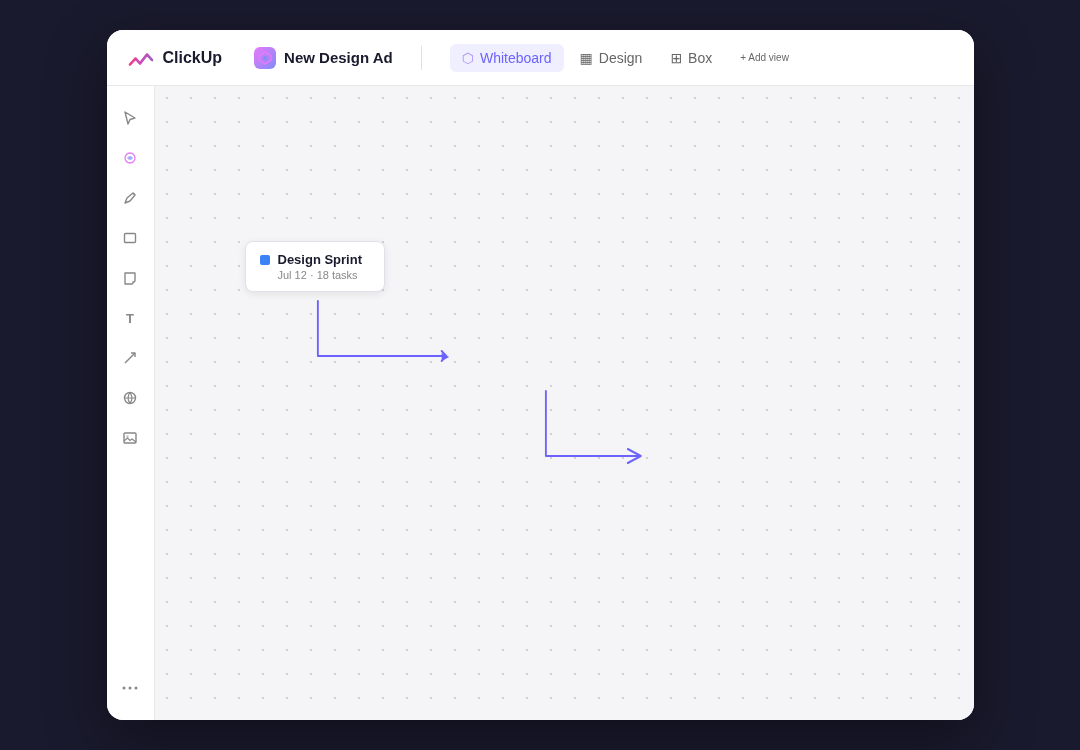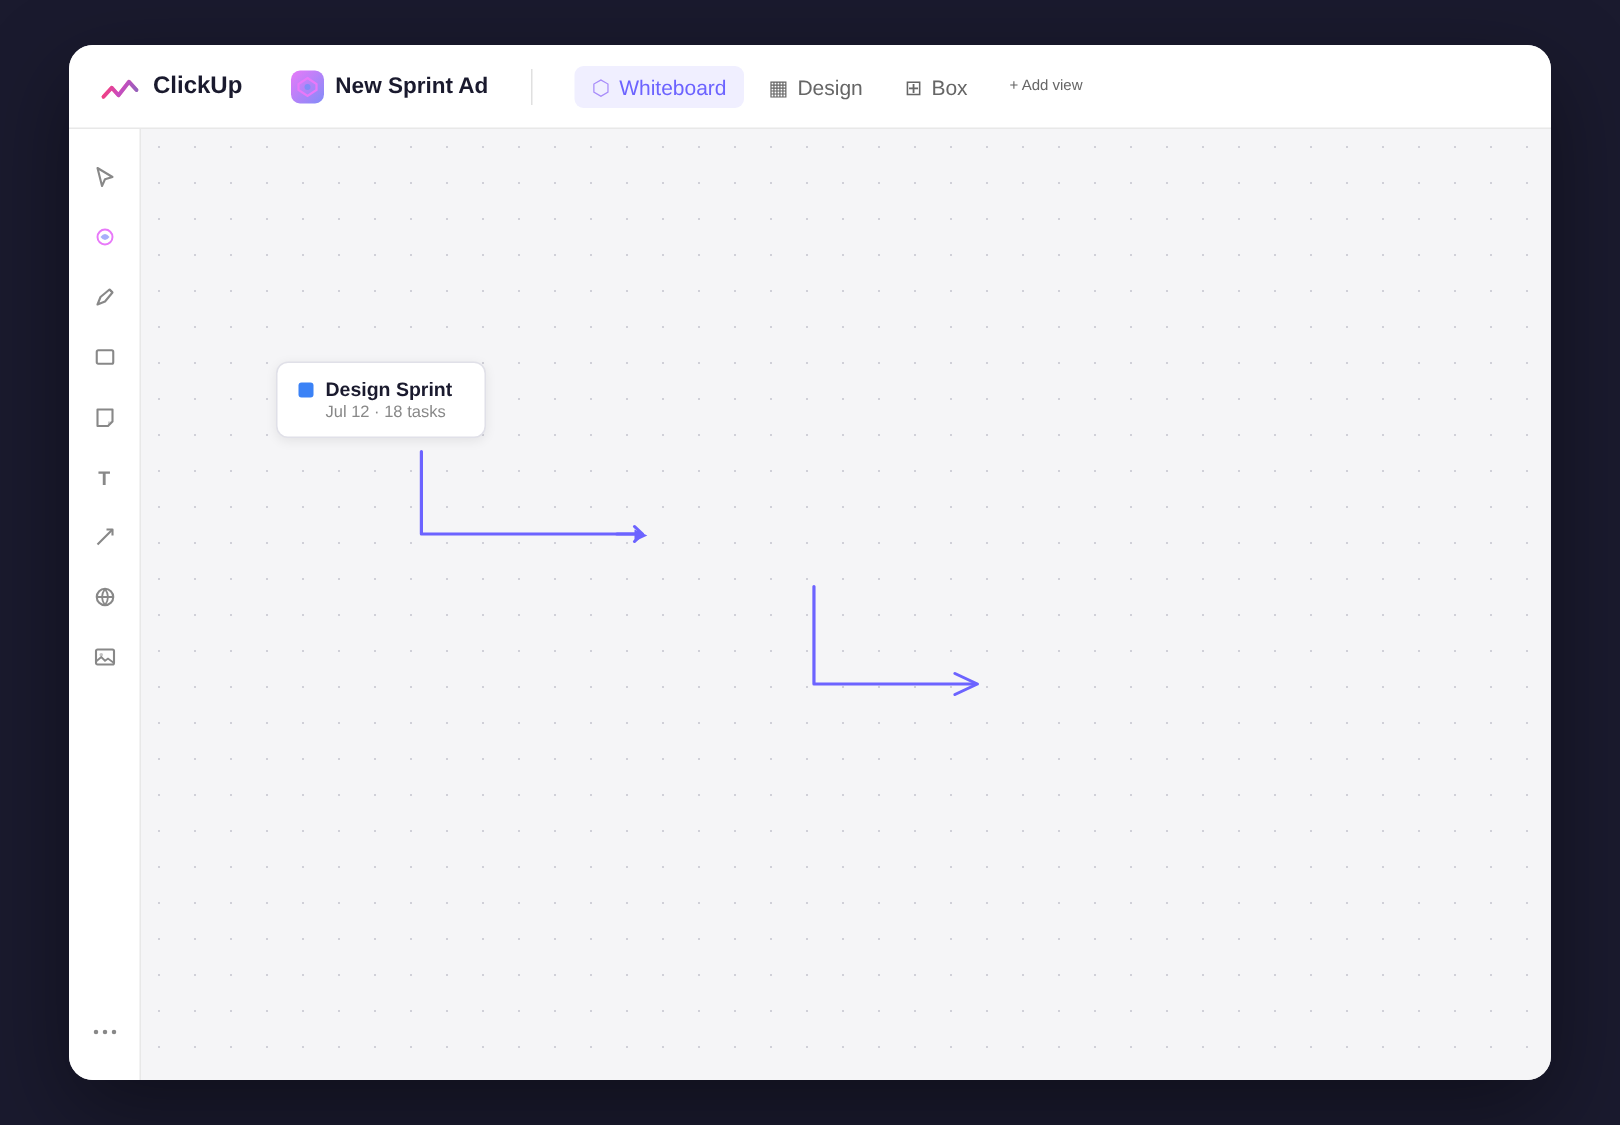--- a/index.html
+++ b/index.html
@@ -5,21 +5,21 @@
     * { box-sizing: border-box; margin: 0; padding: 0; }
     body {
       background: #1a1a2e;
       display: flex;
       align-items: center;
       justify-content: center;
       min-height: 100vh;
       font-family: -apple-system, BlinkMacSystemFont, 'Segoe UI', sans-serif;
     }
     .app-window {
-      width: 988px;
+      width: 867px;
       height: 690px;
       background: #f5f5f7;
       border-radius: 16px;
       overflow: hidden;
       display: flex;
       flex-direction: column;
       box-shadow: 0 20px 60px rgba(0,0,0,0.4);
     }
     
     .header {
@@ -228,21 +228,21 @@
       <span class="logo-text">ClickUp</span>
     </div>
 
     <div class="project-title-area">
       <div class="project-icon">
         <svg width="14" height="14" viewBox="0 0 14 14" fill="none">
           <polygon points="7,1 13,5 13,9 7,13 1,9 1,5" fill="none" stroke="#e879f9" stroke-width="1.5"></polygon>
           <circle cx="7" cy="7" r="2" fill="#818cf8"></circle>
         </svg>
       </div>
-      <span class="project-title">New Sprint Ad</span>
+      <span class="project-title">New Design Ad</span>
     </div>
 
     <div class="nav-divider"></div>
 
     <div class="nav-tabs">
       <div class="nav-tab active">
         <span style="color:#a78bfa;">⬡</span>
         <span>Whiteboard</span>
       </div>
       <div class="nav-tab">

